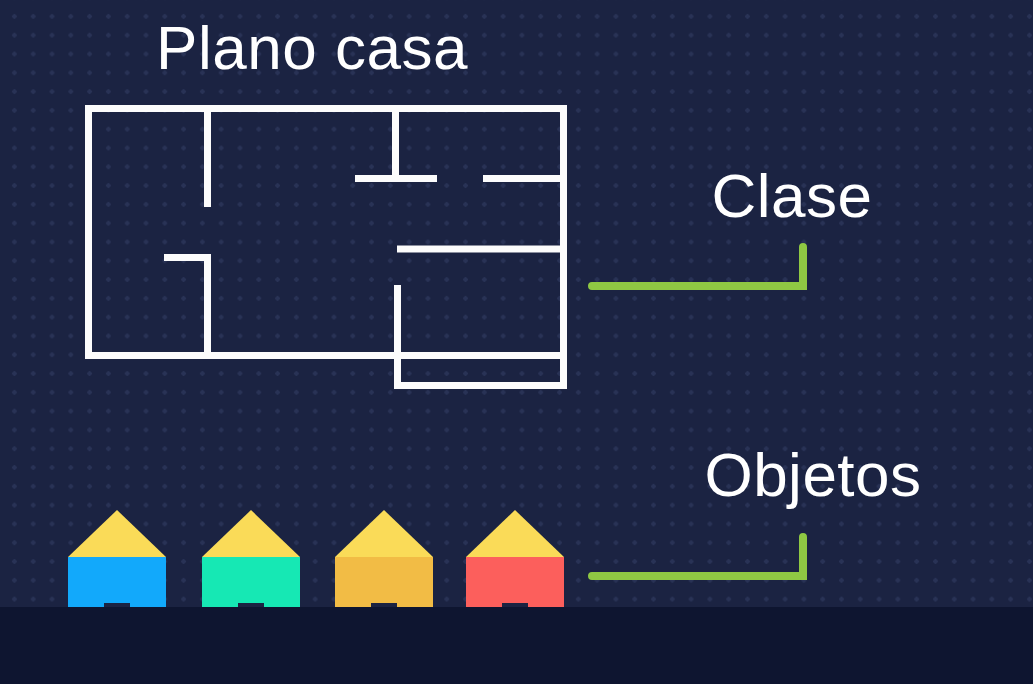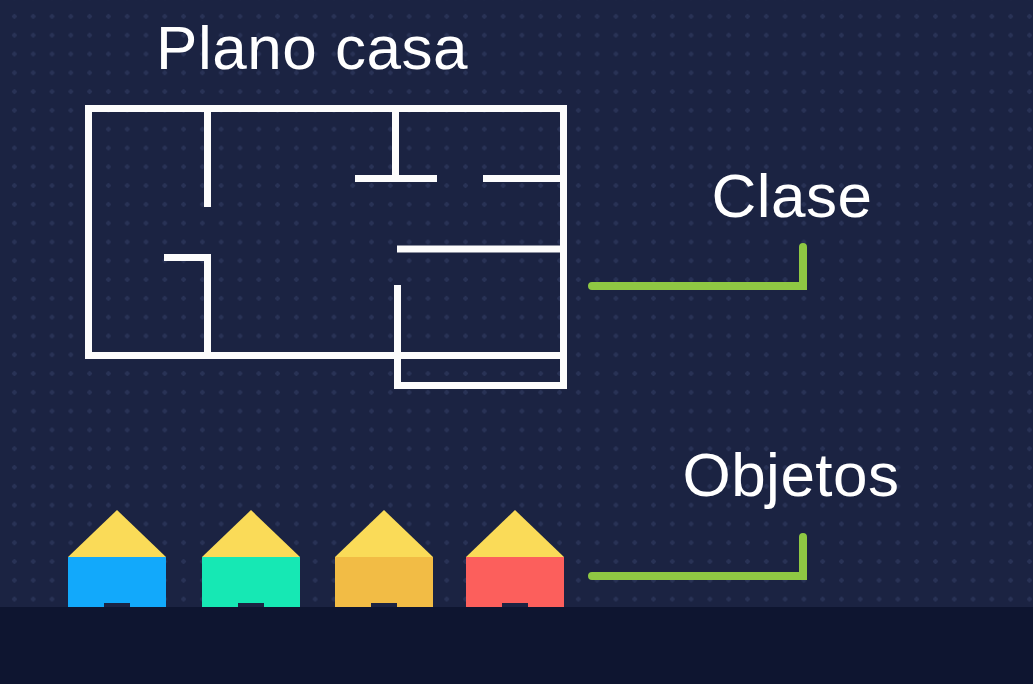--- a/index.html
+++ b/index.html
@@ -19,21 +19,21 @@
     font-size:62px;
     line-height:1;
     text-align:center;
     letter-spacing:0.5px;
     white-space:nowrap;
     user-select:none;
   }
   .title.plano  {left:62px;  top:17px;  width:500px;}
   .title.clase  {left:667px; top:155px; width:250px;margin-top:10px;}
   .title.casas  {left:186px; top:434px; width:250px;}
-  .title.objetos{left:666px; top:444px; width:250px;text-align:center;}
+  .title.objetos{left:688px; top:444px; width:250px;text-align:center;}
   svg.overlay{position:absolute;left:0;top:0;width:1033px;height:684px;display:block;}
   svg.house{position:absolute;top:510px;width:98px;height:130px;display:block;}
   .house.h1{left:68px;}
   .house.h2{left:202px;}
   .house.h3{left:335px;}
   .house.h4{left:466px;}
   .watermark-text{
     position:absolute;
     left:902px;top:628px;
     font-size:44px;line-height:1;

